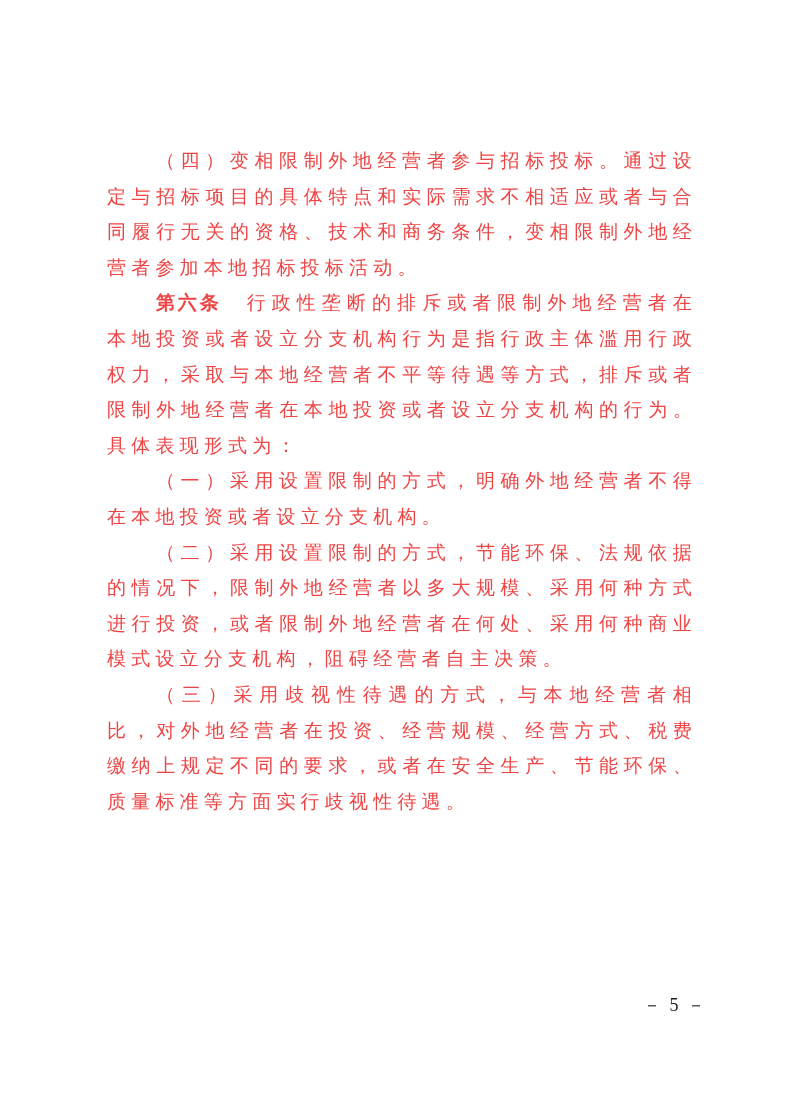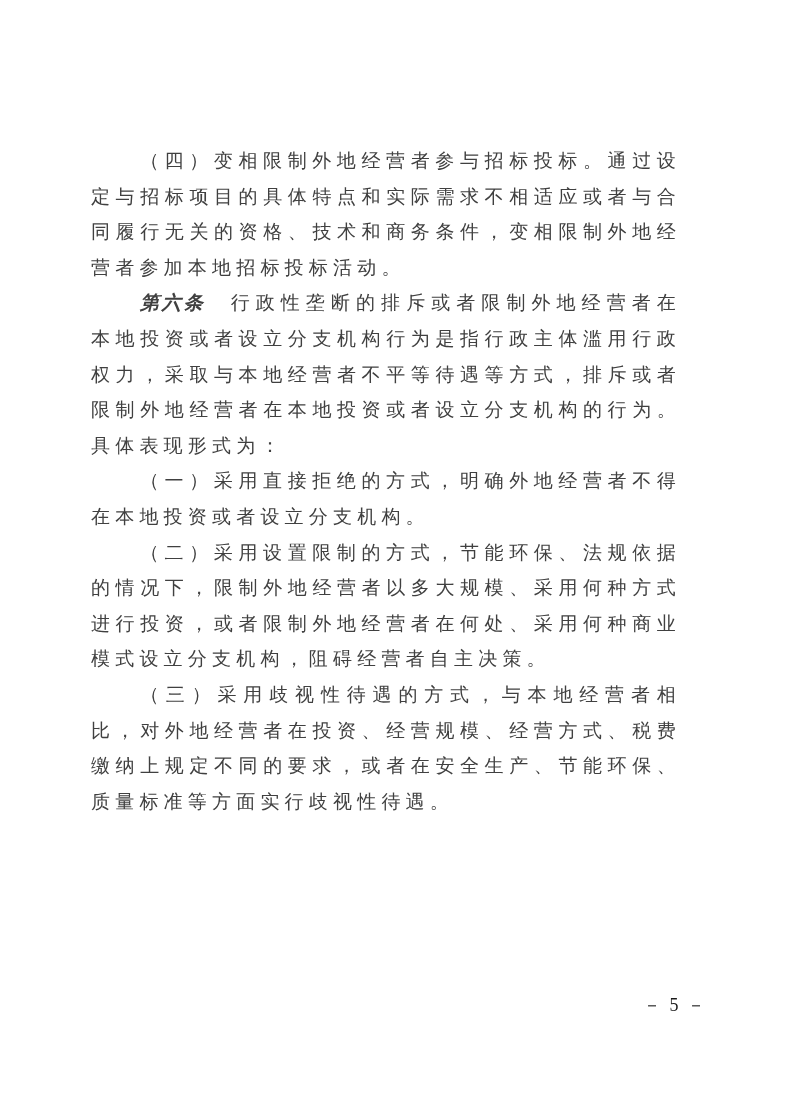--- a/index.html
+++ b/index.html
@@ -1,36 +1,36 @@
 <!DOCTYPE html>
 <html><head>
   <meta charset="utf-8">
   <style>
     html, body { margin: 0; padding: 0; background: #ffffff; }
     body { width: 800px; height: 1107px; position: relative; overflow: hidden; }
     .page {
-      position: absolute; left: 91px; top: 143px; width: 590px;
+      position: absolute; left: 107px; top: 143px; width: 590px;
       font-family: "DejaVu Serif", "Liberation Serif", serif;
-      color: #404040;
+      color: #ef4444;
       font-size: 19px;
       line-height: 35.6px;
       letter-spacing: 5.2px;
     }
     .para { margin: 0; text-indent: 49px; text-align: justify; text-align-last: left; }
-    .bold { font-weight: bold; font-family: "DejaVu Sans", sans-serif; letter-spacing: 2px; font-style: italic; }
+    .bold { font-weight: bold; font-family: "DejaVu Sans", sans-serif; letter-spacing: 2px; }
     .page-number {
       position: absolute; left: 643px; top: 993px;
       font-family: "Liberation Serif", serif; font-size: 18px; color: #1a1a1a;
       letter-spacing: 2px;
     }
   </style>
 </head>
 <body>
 
 <div class="page">
   <p class="para">（四）变相限制外地经营者参与招标投标。通过设定与招标项目的具体特点和实际需求不相适应或者与合同履行无关的资格、技术和商务条件，变相限制外地经营者参加本地招标投标活动。</p>
   <p class="para"><span class="bold">第六条</span><span>　行政性垄断的排斥或者限制外地经营者在本地投资或者设立分支机构行为是指行政主体滥用行政权力，采取与本地经营者不平等待遇等方式，排斥或者限制外地经营者在本地投资或者设立分支机构的行为。具体表现形式为：</span></p>
-  <p class="para">（一）采用直接拒绝的方式，明确外地经营者不得在本地投资或者设立分支机构。</p>
+  <p class="para">（一）采用设置限制的方式，明确外地经营者不得在本地投资或者设立分支机构。</p>
   <p class="para">（二）采用设置限制的方式，节能环保、法规依据的情况下，限制外地经营者以多大规模、采用何种方式进行投资，或者限制外地经营者在何处、采用何种商业模式设立分支机构，阻碍经营者自主决策。</p>
   <p class="para">（三）采用歧视性待遇的方式，与本地经营者相比，对外地经营者在投资、经营规模、经营方式、税费缴纳上规定不同的要求，或者在安全生产、节能环保、质量标准等方面实行歧视性待遇。</p>
 </div>
 
 <div class="page-number">－ 5 －</div>
 
 </body></html>

